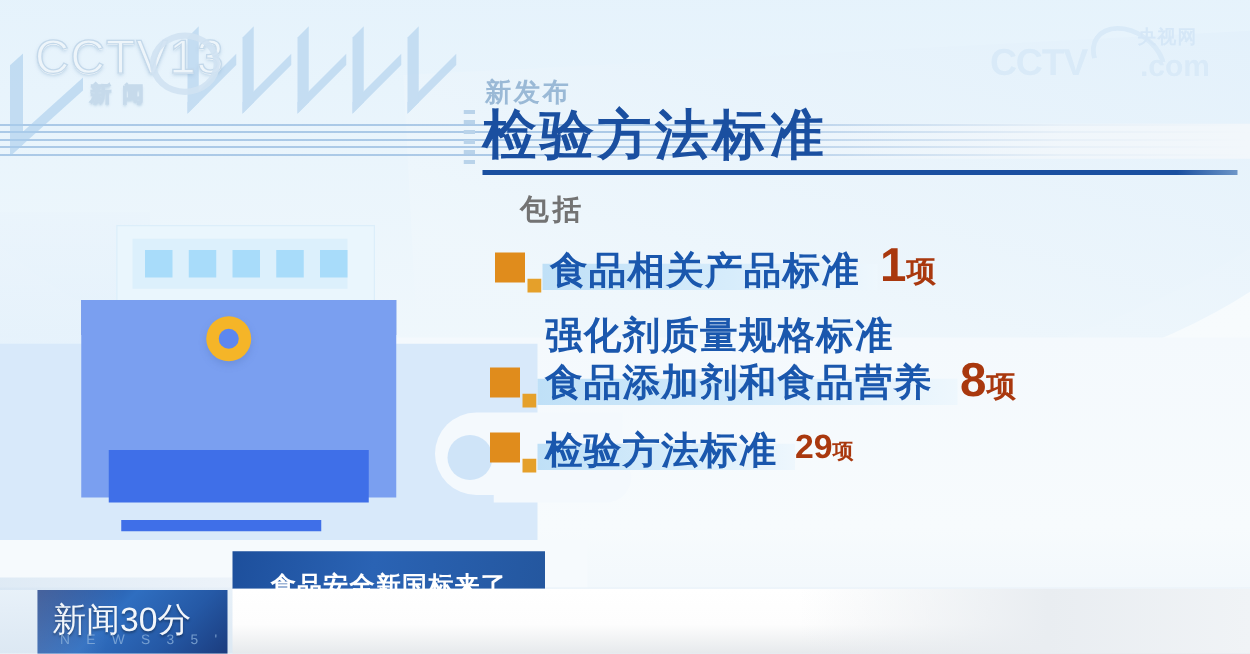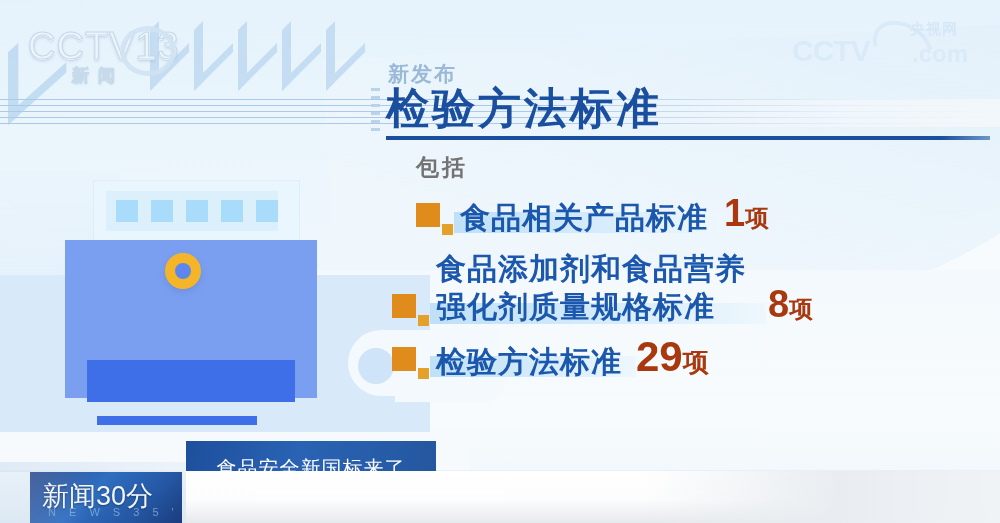--- a/index.html
+++ b/index.html
@@ -110,41 +110,41 @@
   .bullet{position:relative;width:38px;height:34px;flex:0 0 38px;margin-right:6px;}
   .bullet b1{position:absolute;left:0;bottom:8px;width:24px;height:24px;background:#e08c1c;display:block;}
   .bullet b2{position:absolute;left:26px;bottom:0px;width:11px;height:11px;background:#e5a02a;display:block;}
   .itext{position:relative;font-weight:bold;color:#1a57ad;letter-spacing:1px;white-space:nowrap;}
   .itext .hl{position:absolute;left:-6px;bottom:2px;right:-14px;height:21px;
     background:linear-gradient(90deg,#bfe0f7 0%,#d6ecfb 55%,#eef7fd 100%);z-index:0;}
   .itext span.txt{position:relative;z-index:1;}
   .count{font-weight:bold;color:#a9380e;letter-spacing:0;white-space:nowrap;}
   .count .unit{font-size:.62em;}
 
-  #item1{left:392px;top:196px;padding-left:24px;}
+  #item1{left:372px;top:196px;padding-left:24px;}
   #item1 .itext{font-size:30px;line-height:34px;}
   #item1 .count{margin-left:16px;font-size:38px;line-height:34px;}
 
   #item2{left:392px;top:250px;}
   #item2 .itext{font-size:30px;line-height:38px;}
   #item2 .itext .hl{bottom:2px;height:21px;right:-20px;}
   #item2 .count{margin-left:22px;font-size:38px;line-height:34px;}
 
   #item3{left:392px;top:340px;}
   #item3 .itext{font-size:30px;line-height:34px;}
-  #item3 .count{margin-left:14px;font-size:42px;line-height:34px;}
+  #item3 .count{margin-left:14px;font-size:27px;line-height:34px;}
 
   .soft-dot{position:absolute;left:358px;top:348px;width:36px;height:36px;border-radius:50%;
     background:#cfe4f8;}
 
   
   .lt-strip{position:absolute;left:186px;top:441px;width:250px;height:30px;
     background:linear-gradient(100deg,#1d4f9c 0%,#2a63b4 45%,#24579f 100%);
     display:flex;align-items:center;justify-content:center;}
-  .lt-strip span{color:#ffffff;font-size:20px;font-weight:normal;letter-spacing:1px;margin-top:25px;}
+  .lt-strip span{color:#ffffff;font-size:20px;font-weight:bold;letter-spacing:1px;margin-top:25px;}
   .lt-headband{position:absolute;left:186px;top:471px;width:814px;height:52px;
     background:linear-gradient(180deg,#ffffff 0%,#fdfdfd 55%,#e6e9ec 100%);}
   .lt-headband-tail{position:absolute;left:640px;top:471px;width:360px;height:52px;
     background:linear-gradient(90deg,rgba(255,255,255,0) 0%,#e9edf1 55%,#f0f3f6 100%);}
   .lt-head{position:absolute;left:196px;top:474px;font-size:36px;font-weight:bold;
     color:#15206e;letter-spacing:1px;white-space:nowrap;}
   .lt-logo{position:absolute;left:30px;top:472px;width:152px;height:51px;
     background:linear-gradient(135deg,#1d3f86 0%,#2f6ec0 40%,#2559a6 70%,#1b3c7e 100%);
     overflow:hidden;}
   .lt-logo-shine{position:absolute;left:-30px;top:-10px;width:120px;height:80px;
@@ -239,22 +239,22 @@
     <div class="count"><span>1</span><span class="unit">项</span></div>
   </div>
 
   <div class="item" id="item2">
     <div class="bullet">
         <b1></b1>
         <b2></b2>
       </div>
     <div class="itext">
       <span class="hl"></span>
+      <span class="txt" style="display:block">强化剂质量规格标准</span>
       <span class="txt" style="display:block">食品添加剂和食品营养</span>
-      <span class="txt" style="display:block">强化剂质量规格标准</span>
     </div>
     <div class="count"><span>8</span><span class="unit">项</span></div>
   </div>
 
   <div class="item" id="item3">
     <div class="bullet">
         <b1></b1>
         <b2></b2>
       </div>
     <div class="itext">

